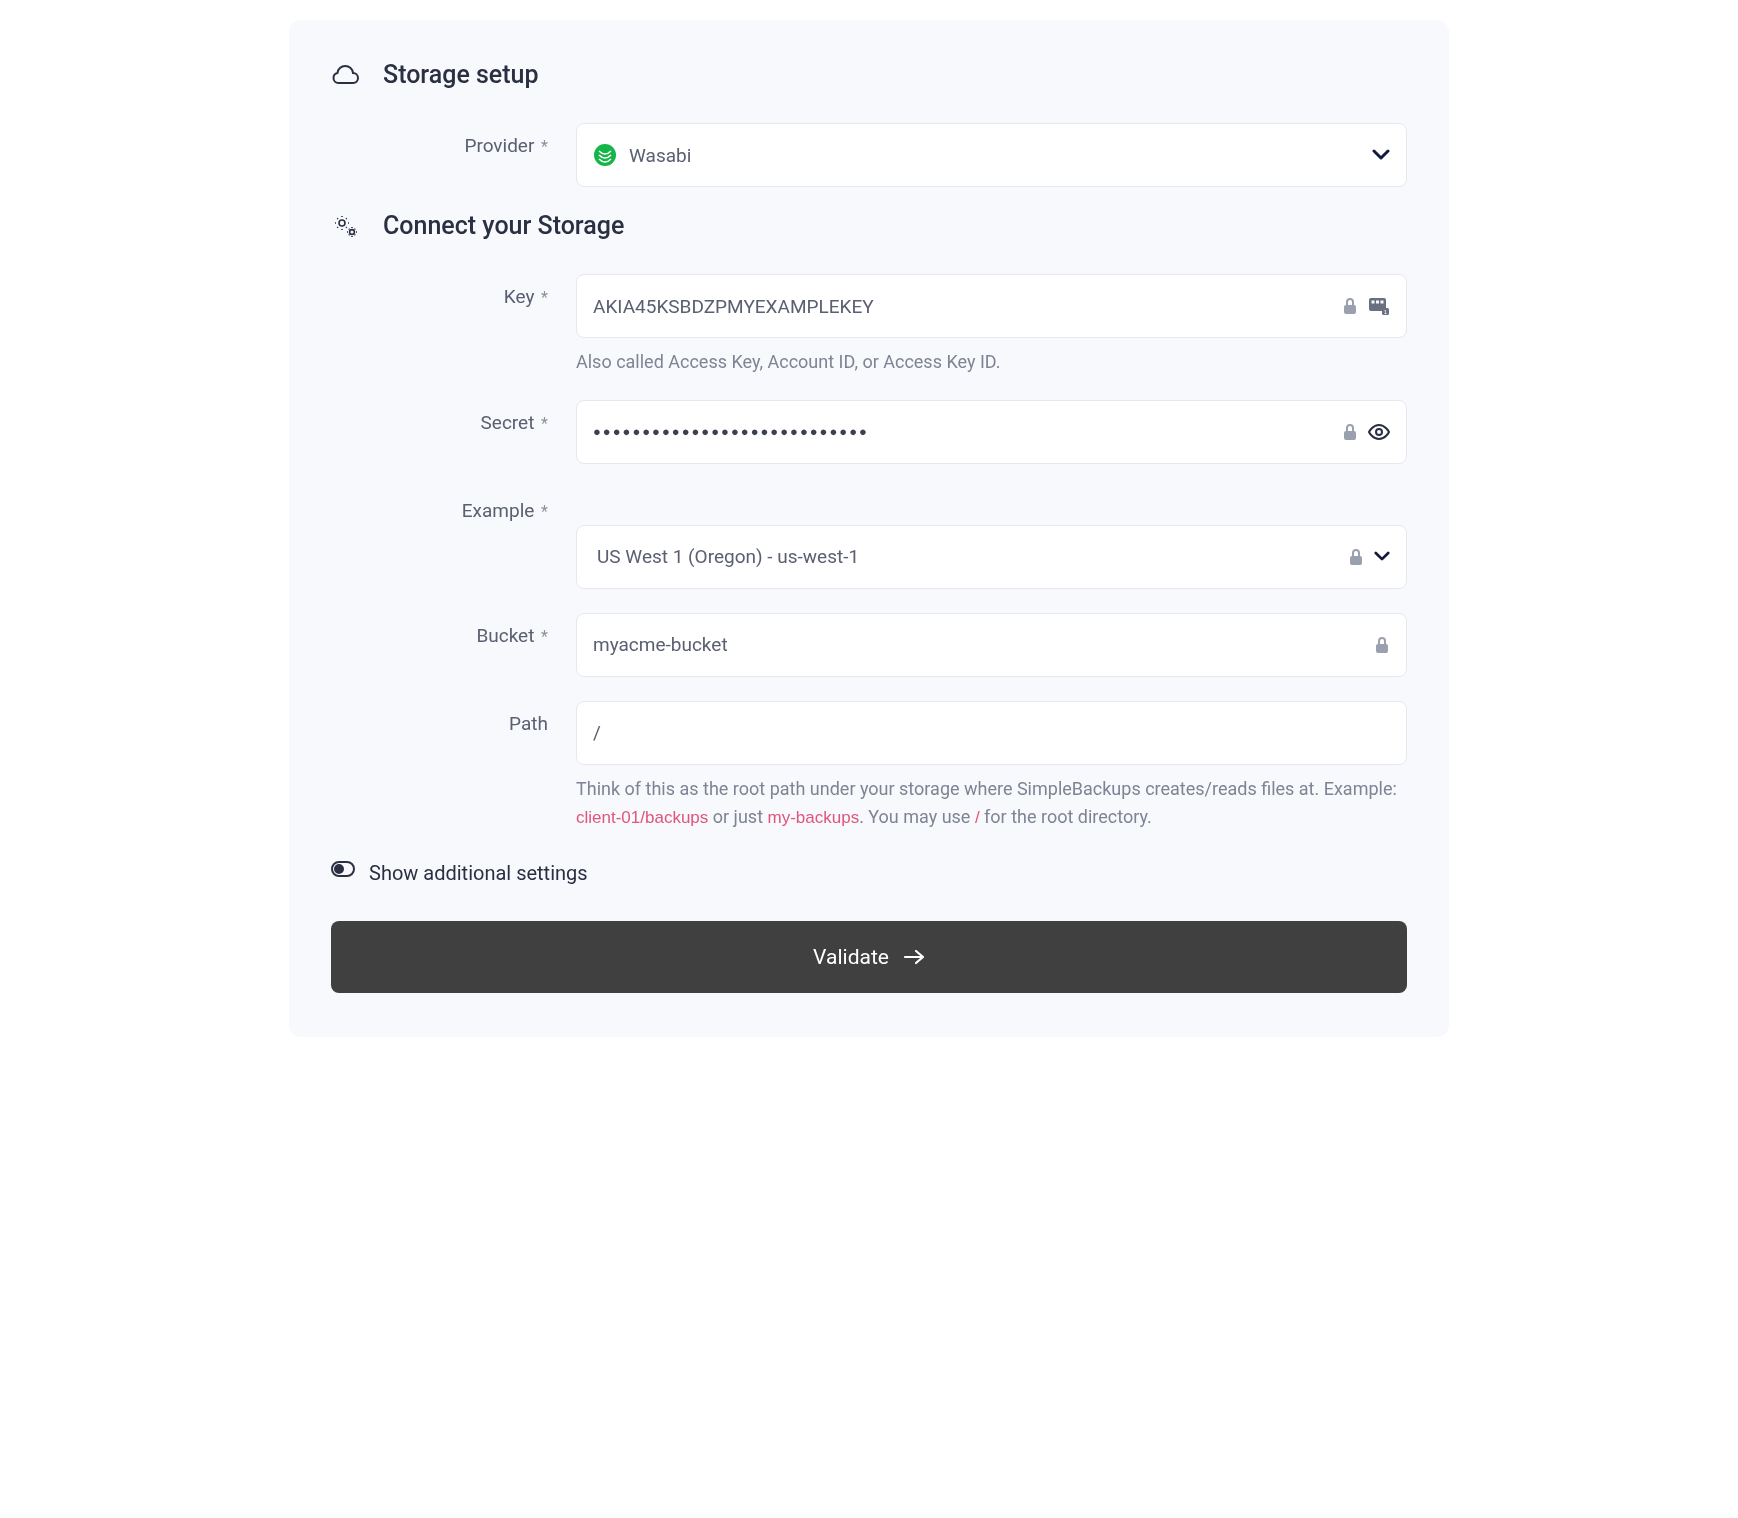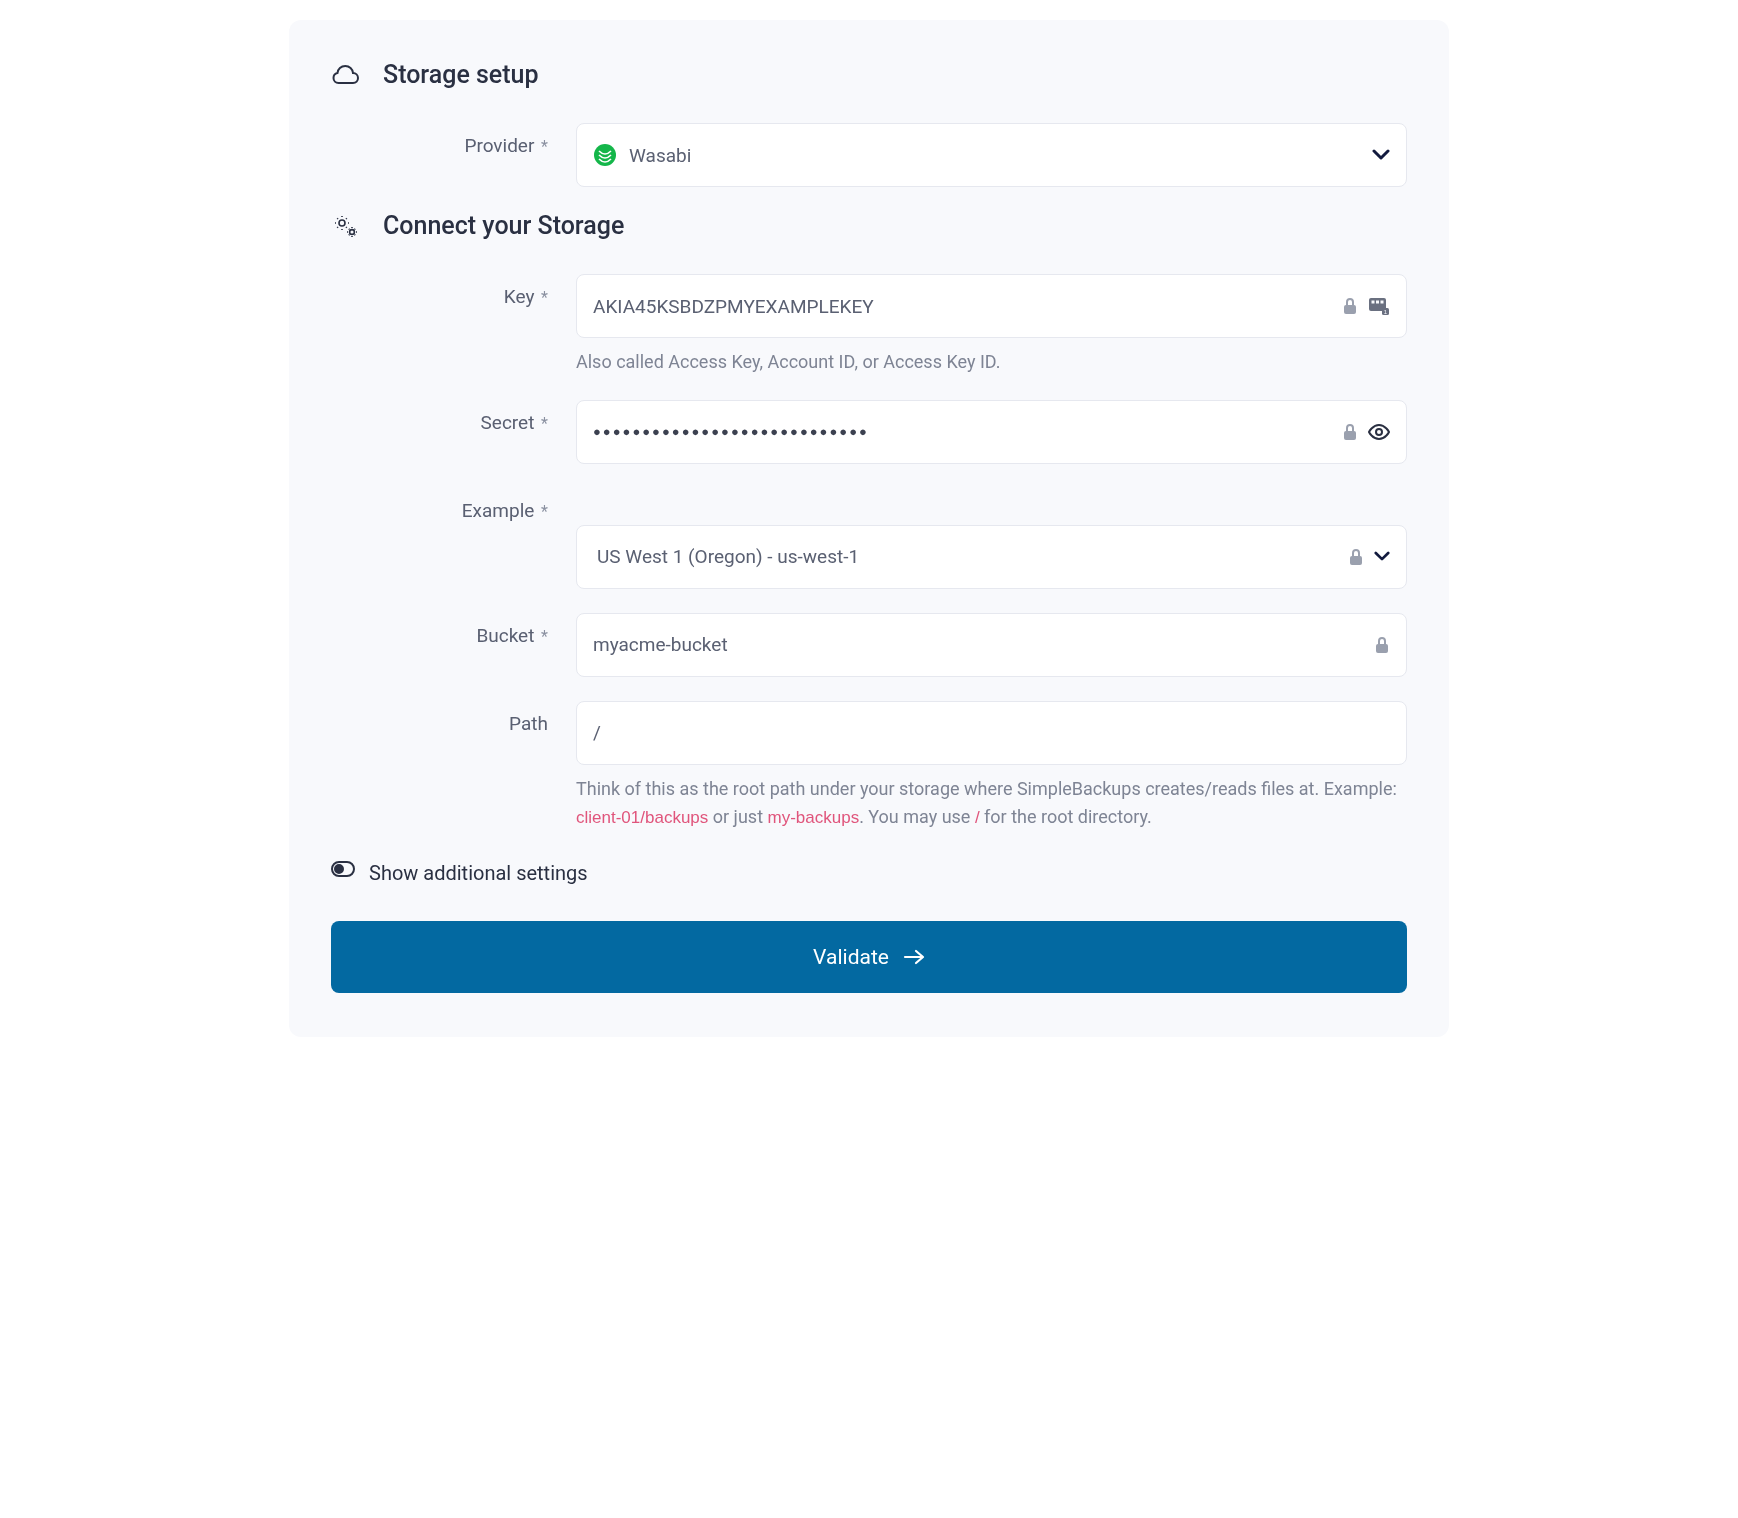--- a/index.html
+++ b/index.html
@@ -110,21 +110,21 @@
     margin:30px 0 36px 0;
     cursor:pointer;
   }
   .toggle-row .toggle-label {
     font-size:20px;
     color:#2a3042;
     font-weight:400;
   }
   .validate-btn {
     width:100%;
-    background:#0369a1;
+    background:#404040;
     color:#ffffff;
     border:none;
     border-radius:8px;
     height:72px;
     font-size:21px;
     font-weight:400;
     display:flex;
     align-items:center;
     justify-content:center;
     gap:14px;

